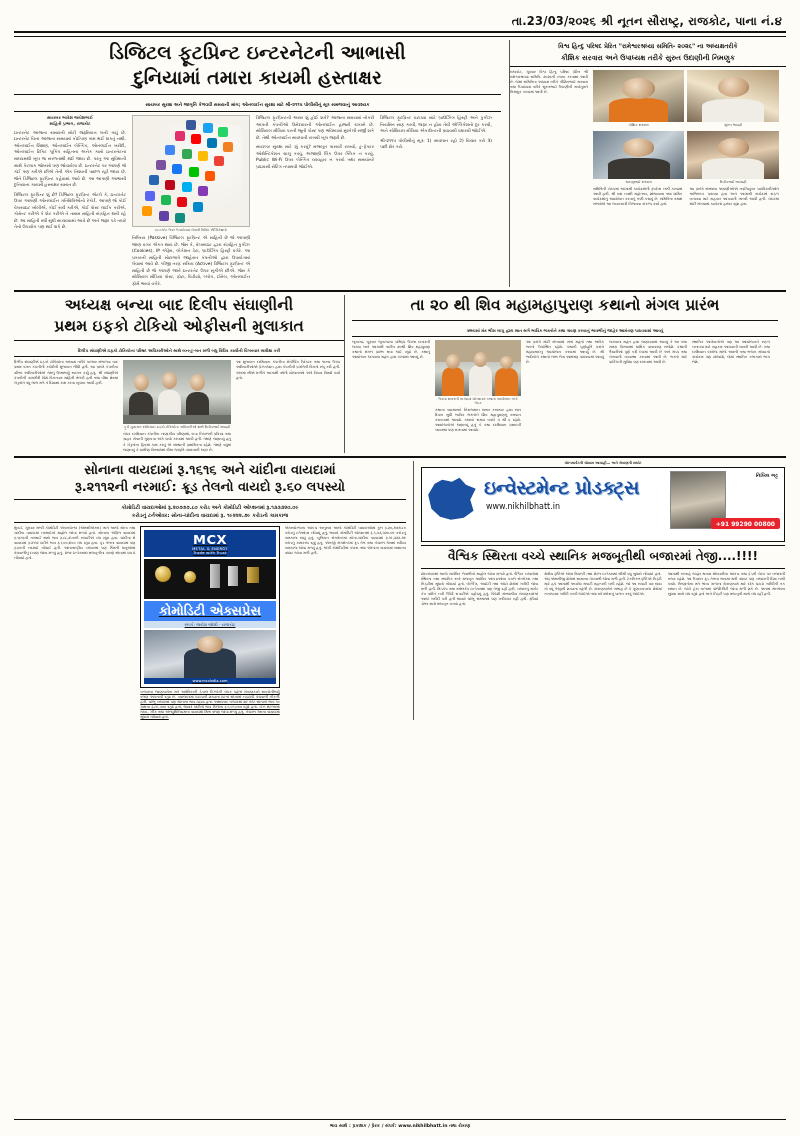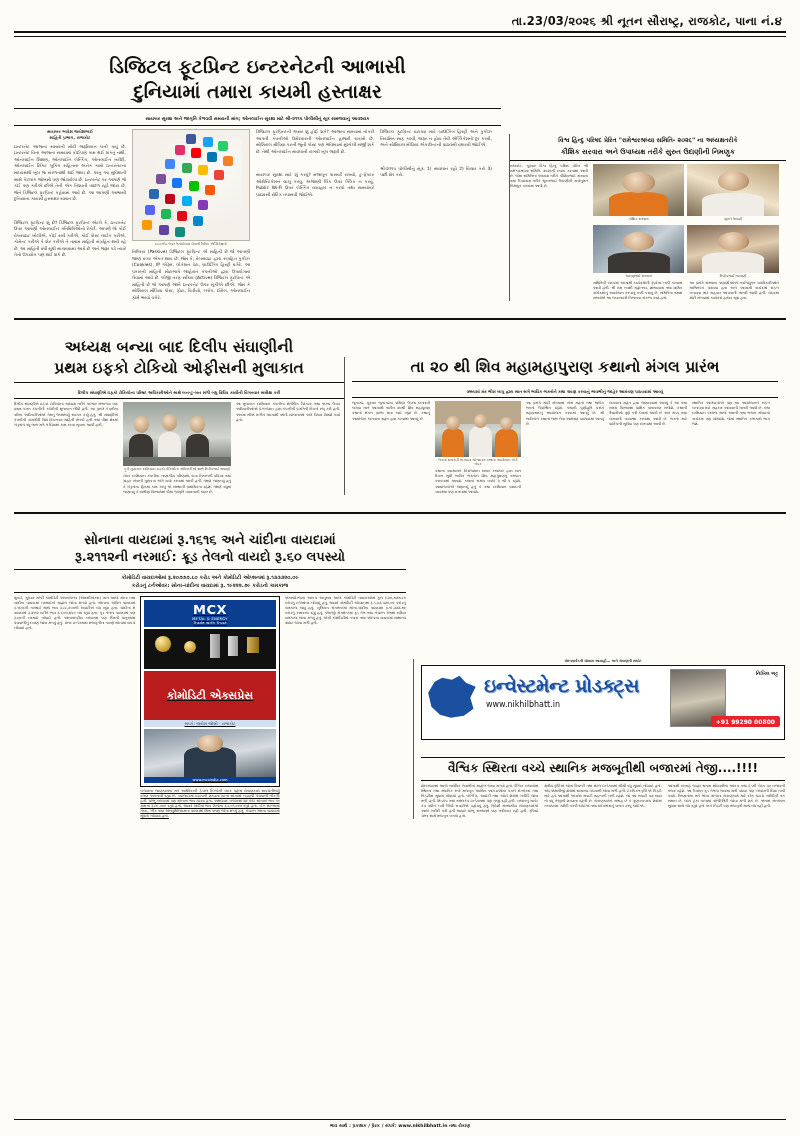--- a/index.html
+++ b/index.html
@@ -131,32 +131,32 @@
     font-size:6px; font-weight:bold; padding:2px 5px; border-radius:2px;
   }
   .ad-name { position:absolute; right:6px; top:4px; font-size:5px; font-weight:bold; }
 
   .mcx-ad { border:1px solid #111; background:#fff; padding:3px; }
   .mcx-top { background:#0b3d91; color:#fff; text-align:center; padding:2px 0; }
   .mcx-logo { font-size:13px; font-weight:bold; letter-spacing:.5px; }
   .mcx-sub { font-size:3.6px; letter-spacing:.3px; }
   .mcx-mid { height:40px; background:#111; margin:2px 0; position:relative; overflow:hidden; }
   .coin { position:absolute; border-radius:50%; background:radial-gradient(circle at 35% 30%,#ffe9a8,#c49a2a 70%,#8a6b14); }
-  .mcx-band { background:#b91c1c; color:#fff; text-align:center; font-size:11px; font-weight:bold; padding:18px 0; }
+  .mcx-band { background:#3b82f6; color:#fff; text-align:center; font-size:13px; font-weight:bold; padding:2px 0; }
   .mcx-band2 { background:#cfe0f3; color:#11305d; text-align:center; font-size:4.2px; padding:1px 0; }
   .mcx-person { height:48px; background:linear-gradient(170deg,#7d8b99,#d8dde2 55%,#5a6570); margin-top:2px; position:relative; }
   .mcx-foot { background:#0b3d91; color:#fff; font-size:3.6px; text-align:center; padding:1px 0; }
   .footer-note {
     font-size:4.6px; text-align:center; font-weight:bold; padding-top:3px;
   }
   .price-line { font-size:5.2px; font-weight:bold; text-align:center; line-height:1.5; }
   .tiny { font-size:3.5px; }
   .center { text-align:center; }
   .bold { font-weight:bold; }
-  .mt2{margin-top:2px;} .mt3{margin-top:17px;align-items:flex-end;}
+  .mt2{margin-top:2px;} .mt3{margin-top:3px;}
   .mb2{margin-bottom:2px;}
 </style>
 </head>
 <body>
 
 <div class="page">
 
   <div class="masthead">તા.23/03/૨૦૨૬ શ્રી નૂતન સૌરાષ્ટ્ર, રાજકોટ, પાના નં.૪</div>
   <div class="rule-thick"></div>
   <div style="height:3px"></div>

